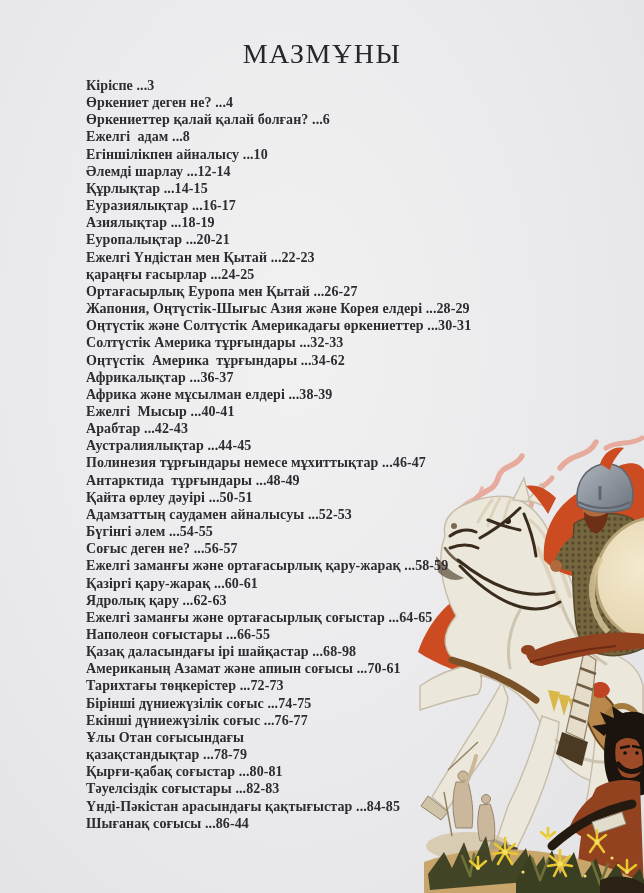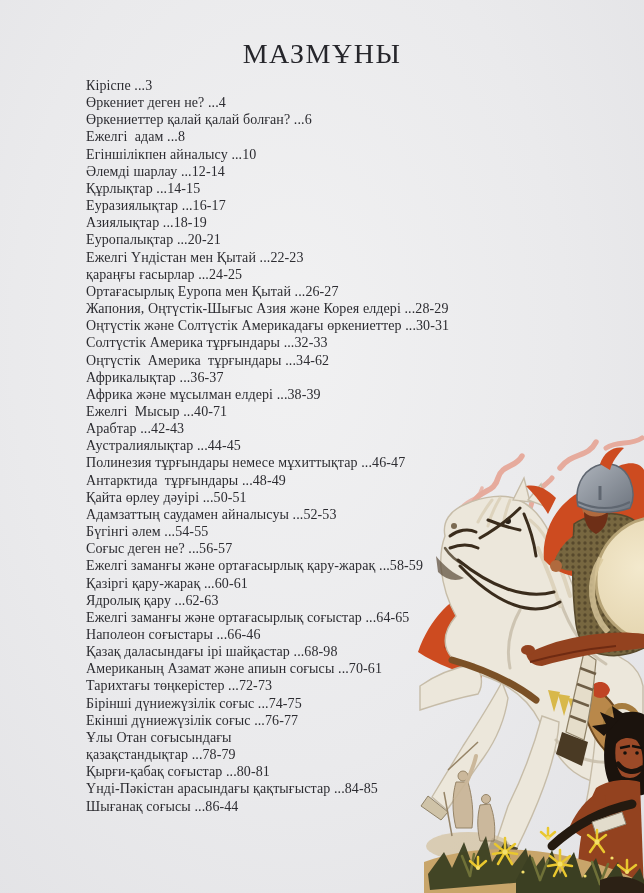--- a/index.html
+++ b/index.html
@@ -10,21 +10,21 @@
     font-family:"Liberation Serif", serif;
   }
   .title{
     position:absolute;top:38px;left:0;width:100%;margin:0;
     text-align:center;font-weight:normal;
     font-size:28px;letter-spacing:1.5px;color:var(--title);
     z-index:2;
   }
   .toc{position:absolute;left:86px;top:77px;z-index:2;}
   .toc-line{
-    font-size:14px;line-height:17.15px;font-weight:normal;
+    font-size:14px;line-height:17.15px;font-weight:bold;
     color:var(--text);white-space:pre;letter-spacing:.1px;
   }
   .illustration{position:absolute;left:0;top:0;z-index:1;}
   
   .f-cape{fill:var(--cape);} .f-cape2{fill:var(--cape2);}
   .f-horse{fill:var(--horse);stroke:var(--horseShadow);stroke-width:1.4;}
   .s-shadow{stroke:var(--horseShadow);fill:none;stroke-linecap:round;}
   .s-ribbon{stroke:var(--ribbon);fill:none;stroke-linecap:round;}
   .s-strap{stroke:var(--strap);fill:none;stroke-linecap:round;}
   .f-skin{fill:var(--skin);}
@@ -236,39 +236,40 @@
       <div class="toc-line">Еуропалықтар ...20-21</div>
       <div class="toc-line">Ежелгі Үндістан мен Қытай ...22-23</div>
       <div class="toc-line">қараңғы ғасырлар ...24-25</div>
       <div class="toc-line">Ортағасырлық Еуропа мен Қытай ...26-27</div>
       <div class="toc-line">Жапония, Оңтүстік-Шығыс Азия және Корея елдері ...28-29</div>
       <div class="toc-line">Оңтүстік және Солтүстік Америкадағы өркениеттер ...30-31</div>
       <div class="toc-line">Солтүстік Америка тұрғындары ...32-33</div>
       <div class="toc-line">Оңтүстік  Америка  тұрғындары ...34-62</div>
       <div class="toc-line">Африкалықтар ...36-37</div>
       <div class="toc-line">Африка және мұсылман елдері ...38-39</div>
-      <div class="toc-line">Ежелгі  Мысыр ...40-71</div>
+      <div class="toc-line">Ежелгі  Мысыр ...40-41</div>
       <div class="toc-line">Арабтар ...42-43</div>
       <div class="toc-line">Аустралиялықтар ...44-45</div>
       <div class="toc-line">Полинезия тұрғындары немесе мұхиттықтар ...46-47</div>
       <div class="toc-line">Антарктида  тұрғындары ...48-49</div>
       <div class="toc-line">Қайта өрлеу дәуірі ...50-51</div>
       <div class="toc-line">Адамзаттың саудамен айналысуы ...52-53</div>
       <div class="toc-line">Бүгінгі әлем ...54-55</div>
       <div class="toc-line">Соғыс деген не? ...56-57</div>
       <div class="toc-line">Ежелгі заманғы және ортағасырлық қару-жарақ ...58-59</div>
       <div class="toc-line">Қазіргі қару-жарақ ...60-61</div>
       <div class="toc-line">Ядролық қару ...62-63</div>
       <div class="toc-line">Ежелгі заманғы және ортағасырлық соғыстар ...64-65</div>
-      <div class="toc-line">Наполеон соғыстары ...66-46</div>
+      <div class="toc-line">Наполеон соғыстары ...66-55</div>
       <div class="toc-line">Қазақ даласындағы ірі шайқастар ...68-98</div>
       <div class="toc-line">Американың Азамат және апиын соғысы ...70-61</div>
       <div class="toc-line">Тарихтағы төңкерістер ...72-73</div>
       <div class="toc-line">Бірінші дүниежүзілік соғыс ...74-75</div>
       <div class="toc-line">Екінші дүниежүзілік соғыс ...76-77</div>
       <div class="toc-line">Ұлы Отан соғысындағы</div>
       <div class="toc-line">қазақстандықтар ...78-79</div>
       <div class="toc-line">Қырғи-қабақ соғыстар ...80-81</div>
+      <div class="toc-line">Тәуелсіздік соғыстары ...82-83</div>
       <div class="toc-line">Үнді-Пәкістан арасындағы қақтығыстар ...84-85</div>
       <div class="toc-line">Шығанақ соғысы ...86-44</div>
     </div>
 
 </div>
 
 </body></html>

